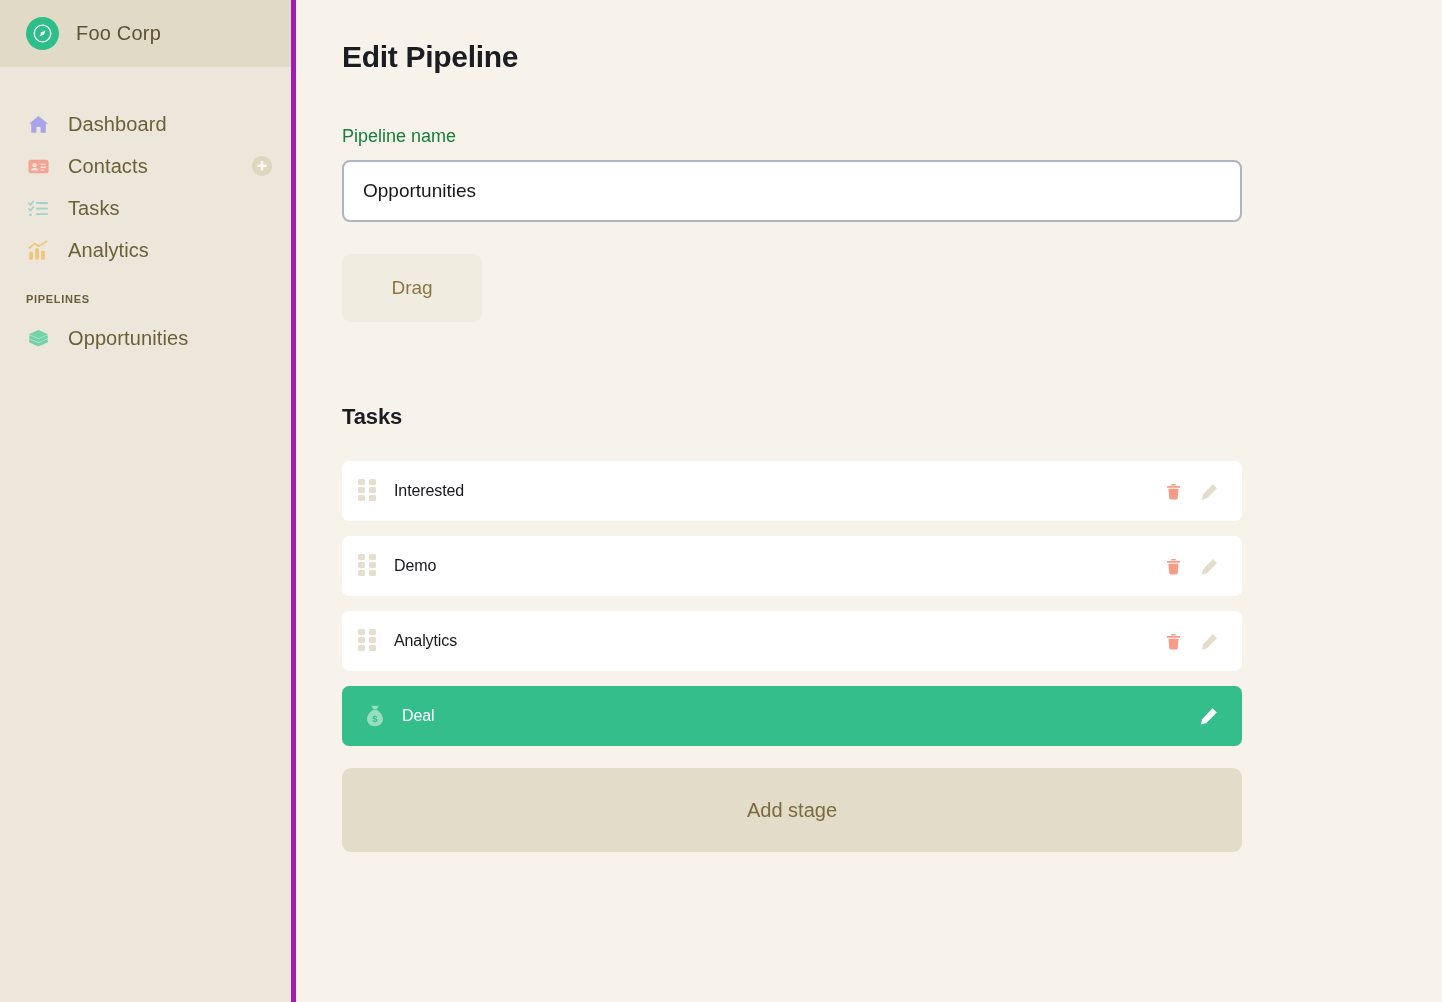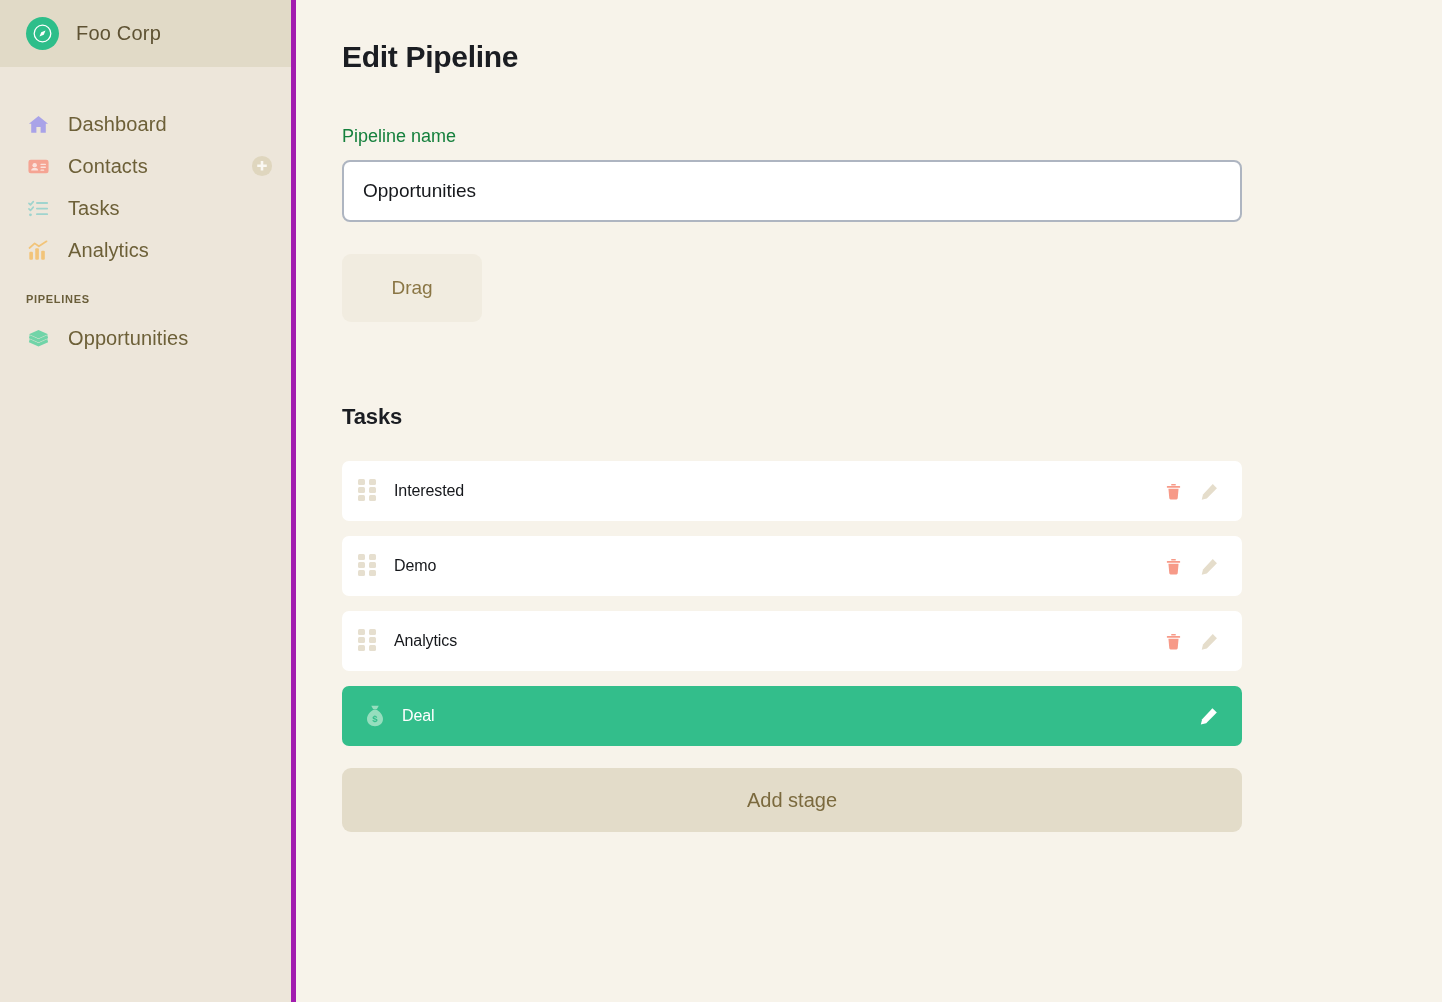--- a/index.html
+++ b/index.html
@@ -248,21 +248,21 @@
     justify-content: center;
     cursor: pointer;
     background: none;
     border: none;
     padding: 0;
   }
 
   #add-stage-button {
     margin-top: 22px;
     width: 900px;
-    height: 64px;
+    height: 84px;
     background: #E3DCC9;
     border: none;
     border-radius: 9px;
     font-family: "Liberation Sans", sans-serif;
     font-size: 20px;
     color: #7B6A3E;
     cursor: pointer;
     display: block;
   }
 </style>

